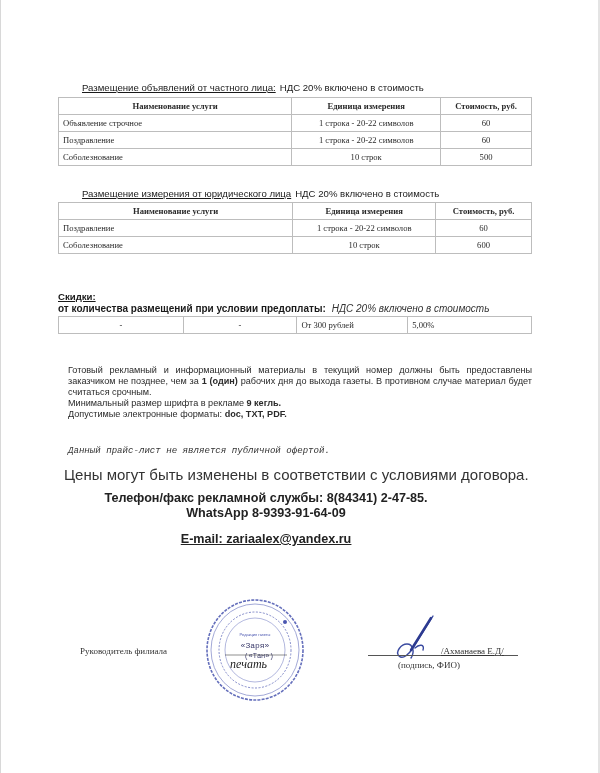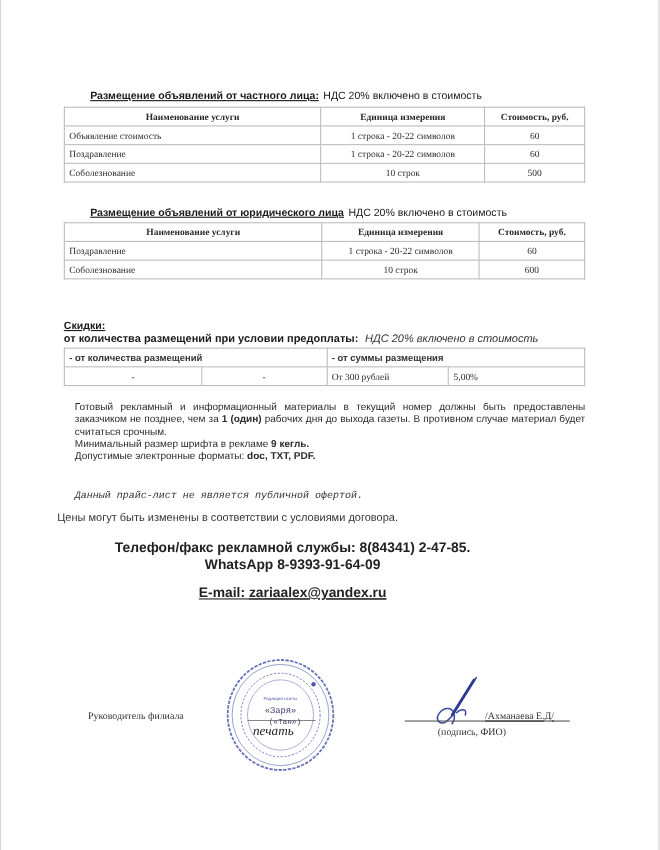--- a/index.html
+++ b/index.html
@@ -7,21 +7,21 @@
     width: 600px; height: 773px; position: relative; overflow: hidden;
     background: #ffffff; color: #222;
     font-family: "Liberation Serif", serif;
   }
   .edge-l { position: absolute; left: 0; top: 0; width: 1px; height: 773px; background: #d8d8d8; }
   .edge-r { position: absolute; right: 0; top: 0; width: 2px; height: 773px; background: #e4e4e4; }
   .sec-title {
     position: absolute; left: 58px; font-family: "Liberation Sans", sans-serif;
     font-size: 9.6px; white-space: nowrap; color: #1a1a1a;
   }
-  .sec-title b { text-decoration: underline; font-weight: bold; padding-left: 24px; }
+  .sec-title b { text-decoration: underline; font-weight: normal; padding-left: 24px; }
   .sec-title .vat { font-weight: normal; margin-left: 4px; }
   table.price {
     position: absolute; left: 58px; border-collapse: collapse;
     font-size: 8.6px; color: #2a2a2a;
   }
   table.price td, table.price th {
     border: 1px solid #bdbdbd; padding: 0 4px; height: 16px; line-height: 16px;
     white-space: nowrap;
   }
   table.price th { font-weight: bold; text-align: center; }
@@ -35,22 +35,22 @@
   .disc-sub { position: absolute; left: 58px; top: 303px; font-family: "Liberation Sans", sans-serif;
     font-size: 10px; font-weight: bold; color: #1a1a1a; white-space: nowrap; }
   .disc-sub i { font-weight: normal; margin-left: 6px; color: #333; }
   .terms { position: absolute; left: 68px; top: 365px; width: 464px;
     font-family: "Liberation Sans", sans-serif; font-size: 9.1px; line-height: 11px; color: #2a2a2a; }
   .terms .just { text-align: justify; text-align-last: left; }
   .terms .head { font-weight: bold; color: #1a1a1a; }
   .terms p { margin: 0; }
   .note-italic { position: absolute; left: 68px; top: 445px; font-family: Liberation Mono, monospace;
     font-size: 9.1px; font-style: italic; color: #333; }
-  .note-prices { position: absolute; left: 52px; top: 466px; font-family: "Liberation Sans", sans-serif;
-    font-size: 10px; color: #333; }
+  .note-prices { position: absolute; left: 64px; top: 466px; font-family: "Liberation Sans", sans-serif;
+    font-size: 15px; color: #333; }
   .contacts { position: absolute; left: 0; width: 532px; text-align: center;
     font-family: "Liberation Sans", sans-serif; font-weight: bold; font-size: 12.6px; color: #222; }
   .phone { top: 491px; }
   .whatsapp { top: 506px; }
   .email { top: 532px; text-decoration: underline; }
   .email a { color: #222; text-decoration: underline; }
   .director { position: absolute; left: 80px; top: 646px; font-size: 9px; color: #333; }
   .stamp { position: absolute; left: 205px; top: 598px; width: 100px; height: 104px; }
   .pechat { position: absolute; left: 230px; top: 657px; font-size: 12px; color: #222; font-style: italic; }
   .sig-line { position: absolute; left: 368px; top: 655px; width: 150px; height: 1px; background: #555; }
@@ -73,39 +73,39 @@
       <col style="width:149px">
       <col style="width:91px">
     </colgroup>
   <tbody>
       <tr>
     <th>Наименование услуги</th>
     <th>Единица измерения</th>
     <th>Стоимость, руб.</th>
   </tr>
   <tr>
-    <td>Объявление стоимость</td>
+    <td>Объявление строчное</td>
     <td class="c">1 строка - 20-22 символов</td>
     <td class="c">60</td>
   </tr>
   <tr>
     <td>Поздравление</td>
     <td class="c">1 строка - 20-22 символов</td>
     <td class="c">60</td>
   </tr>
   <tr>
     <td>Соболезнование</td>
     <td class="c">10 строк</td>
     <td class="c">500</td>
   </tr>
 </tbody>
   </table>
 
 <div class="sec-title" style="top:188px;">
-  <b>Размещение объявлений от юридического лица</b><span class="vat">НДС 20% включено в стоимость</span>
+  <b>Размещение измерения от юридического лица</b><span class="vat">НДС 20% включено в стоимость</span>
 </div>
 <table class="price t2">
   <colgroup>
       <col style="width:235px">
       <col style="width:143px">
       <col style="width:96px">
     </colgroup>
   <tbody>
       <tr>
     <th>Наименование услуги</th>
@@ -130,24 +130,20 @@
   <span>от количества размещений при условии предоплаты:</span><i>НДС 20% включено в стоимость</i>
 </div>
 <table class="price t3">
   <colgroup>
       <col style="width:125px">
       <col style="width:114px">
       <col style="width:111px">
       <col style="width:124px">
     </colgroup>
   <tbody>
-      <tr>
-    <td class="h" colspan="2">- от количества размещений</td>
-    <td class="h" colspan="2">- от суммы размещения</td>
-  </tr>
   <tr>
     <td class="c">-</td>
     <td class="c">-</td>
     <td>От 300 рублей</td>
     <td>5,00%</td>
   </tr>
 </tbody>
   </table>
 
 <div class="terms">

